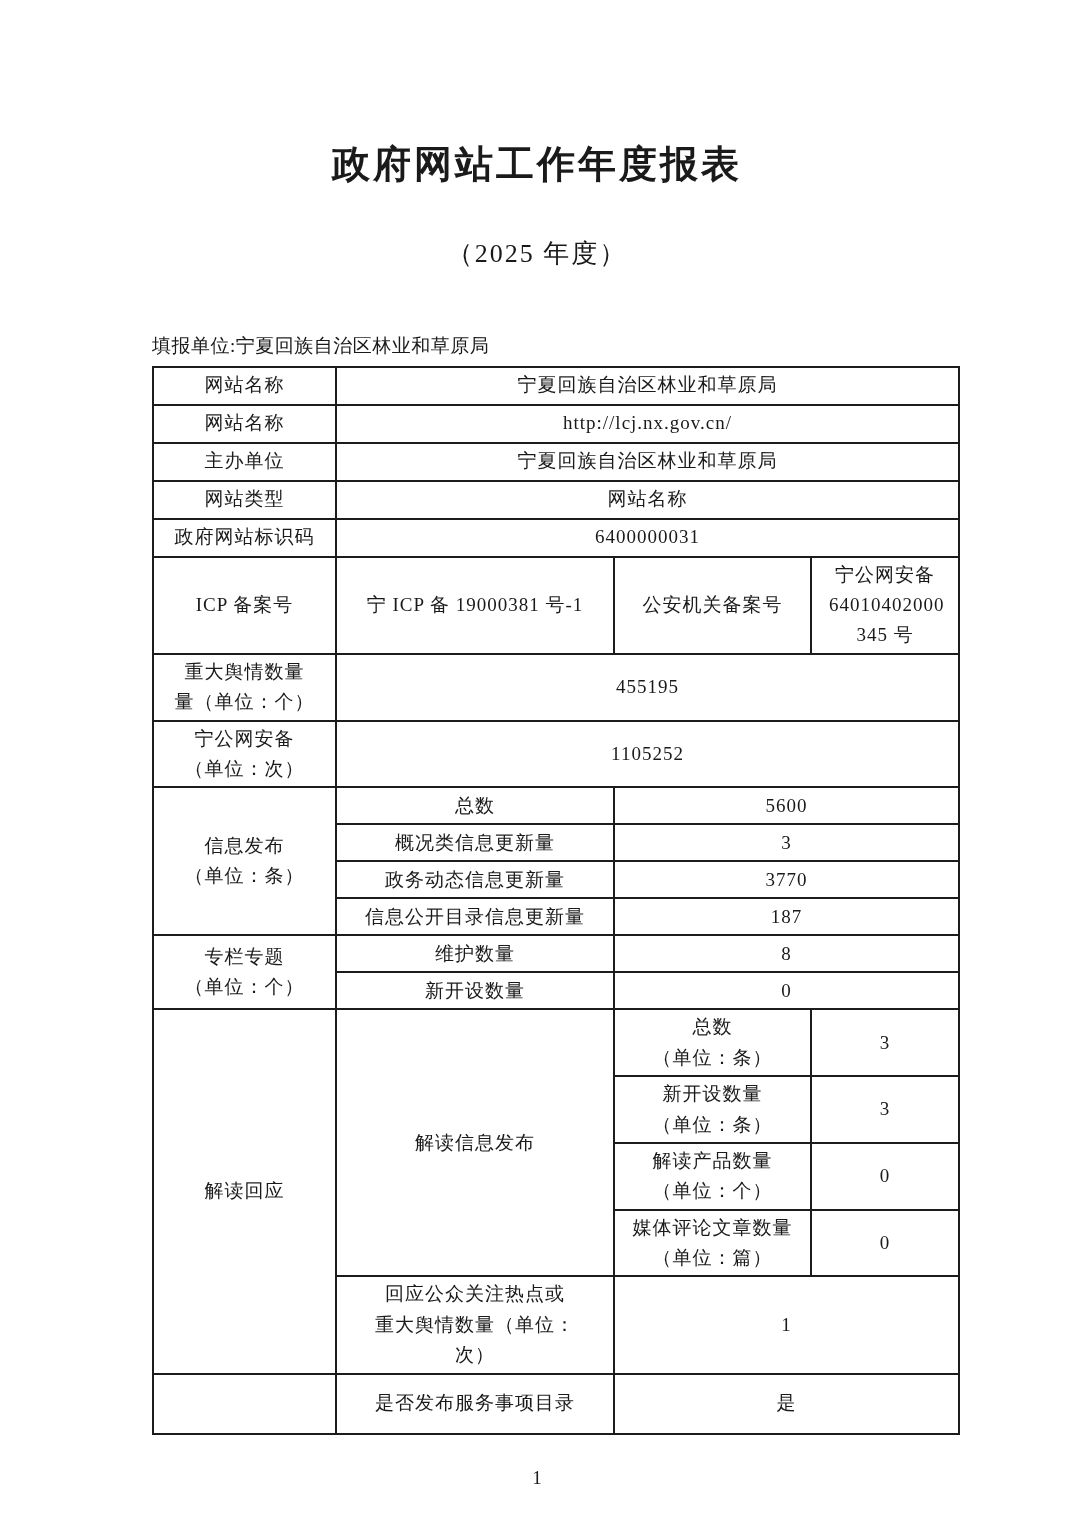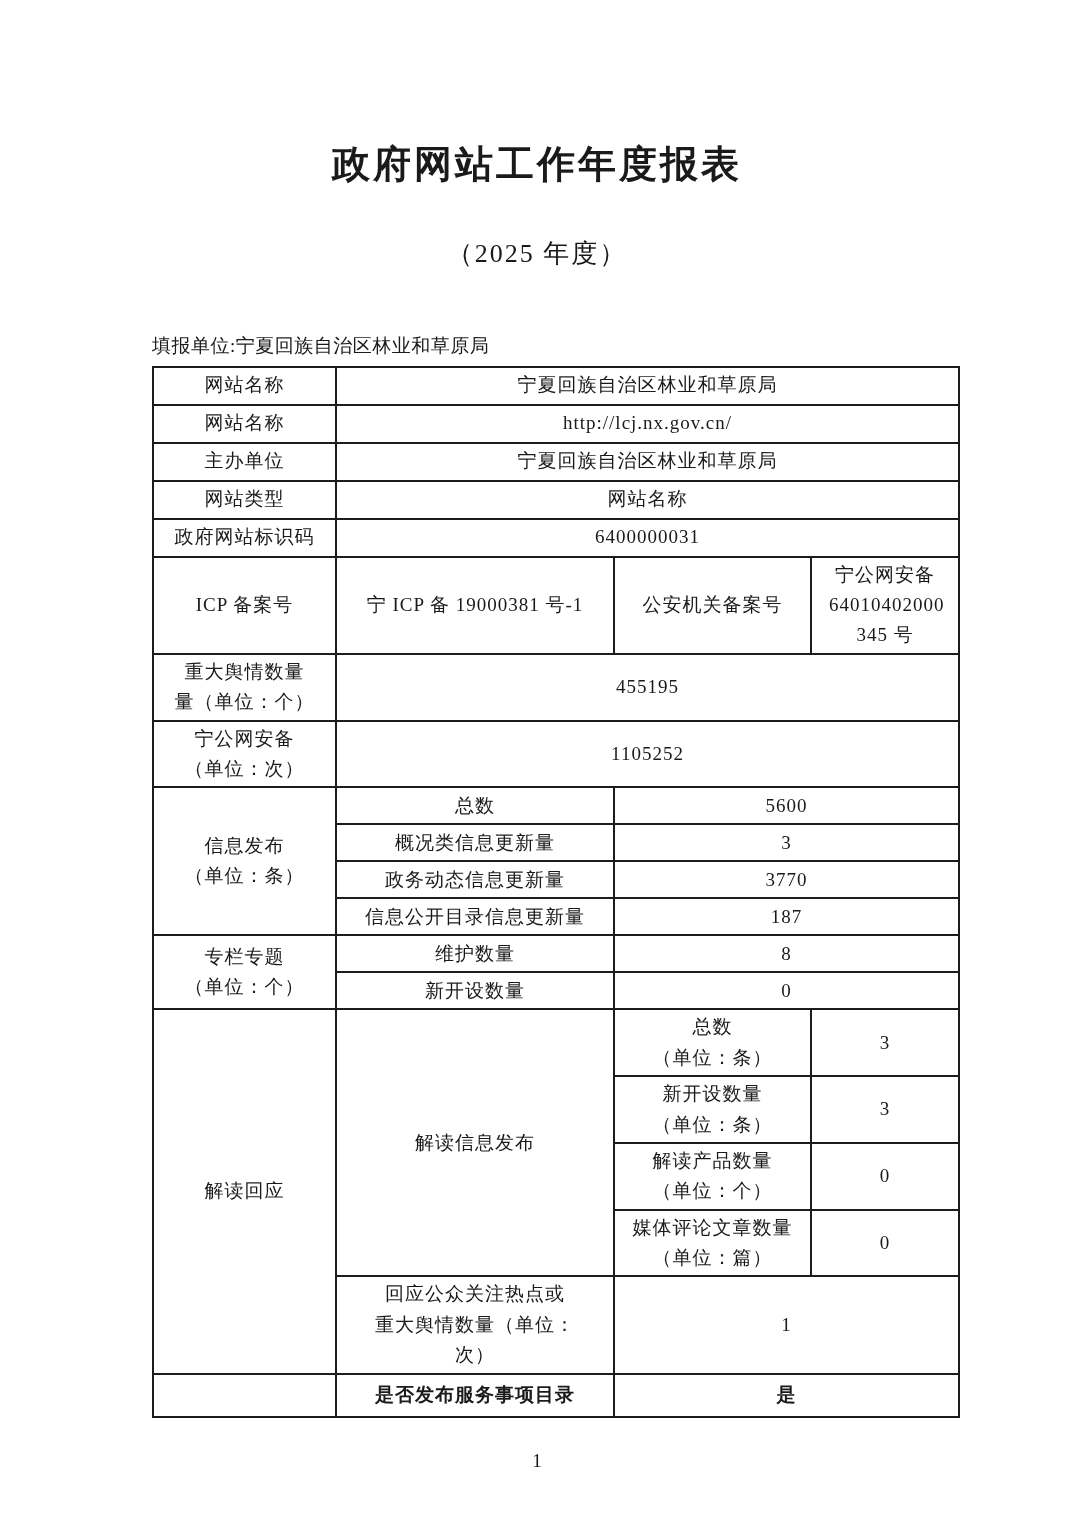--- a/index.html
+++ b/index.html
@@ -57,21 +57,21 @@
   col.c2 { width: 278px; }
   col.c3 { width: 197px; }
   col.c4 { width: 148px; }
   tr.r38 { height: 38px; }
   tr.r91 { height: 91px; }
   tr.r64 { height: 64px; }
   tr.r66 { height: 66px; }
   tr.r37 { height: 37px; }
   tr.r62 { height: 62px; }
   tr.r95 { height: 95px; }
-  tr.r43 { height: 43px; font-weight: bold; }
+  tr.r43 { height: 60px; }
   .page-number {
     margin-top: 32px;
     text-align: center;
     font-size: 19px;
   }
 </style>
 </head>
 <body>
 
 <div class="doc-title">政府网站工作年度报表</div>

